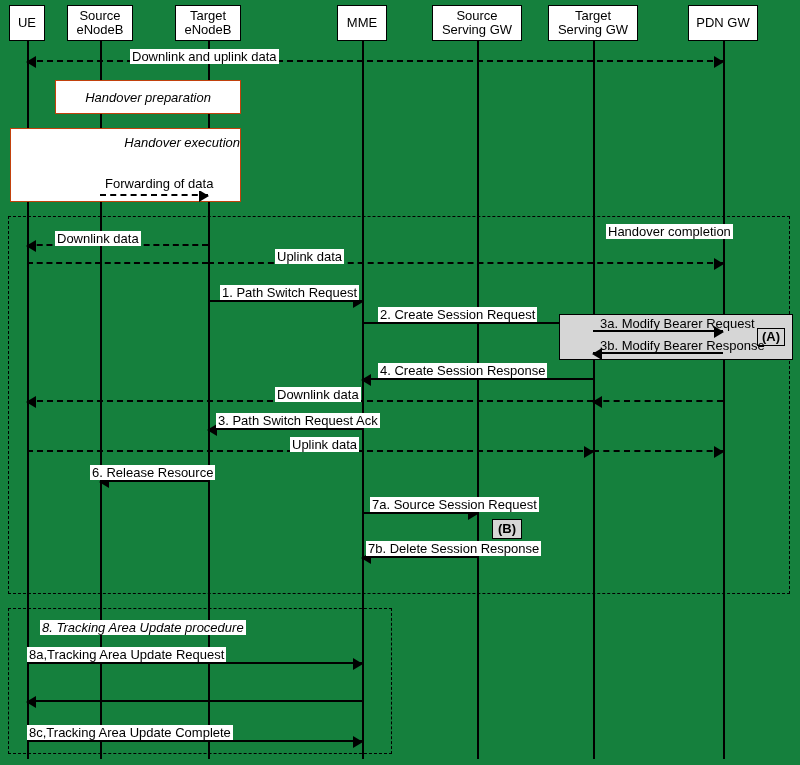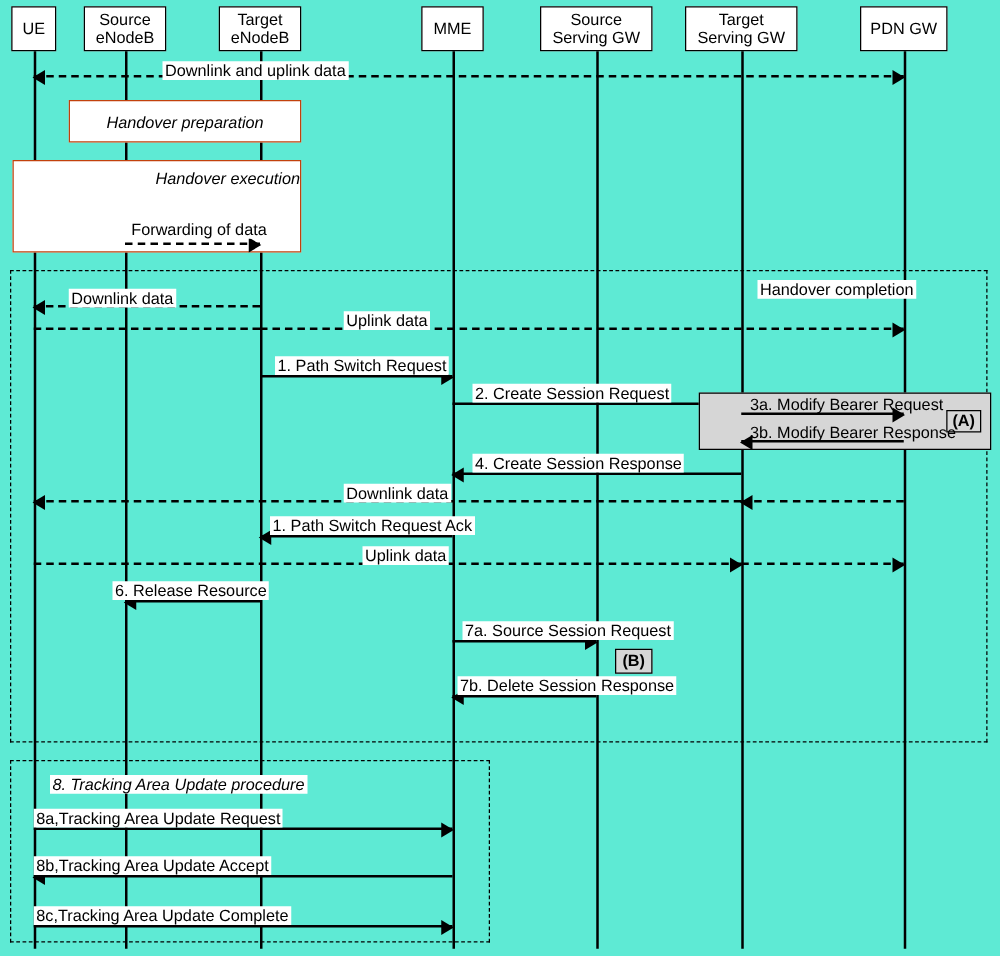--- a/index.html
+++ b/index.html
@@ -7,21 +7,21 @@
     padding: 0;
     background: #fff;
     font-family: Arial, Helvetica, sans-serif;
     font-size: 13px;
     color: #000;
   }
   .canvas {
     position: relative;
     width: 800px;
     height: 765px;
-    background: #5eead4;
+    background: #15803d;
   }
   .lifeline-head {
     position: absolute;
     top: 5px;
     border: 1px solid #000;
     background: #fff;
     text-align: center;
     display: flex;
     align-items: center;
     justify-content: center;
@@ -190,21 +190,21 @@
     <span class="head left"></span>
   </div>
   <div class="arrow dashed" style="left:593px; top:400px; width:130px;">
     <span class="head left"></span>
   </div>
   <div class="label" style="left:275px; top:387px;">Downlink data</div>
 
   <div class="arrow solid" style="left:208px; top:428px; width:154px;">
     <span class="head left"></span>
   </div>
-  <div class="label" style="left:216px; top:413px;">1. Path Switch Request Ack</div>
+  <div class="label" style="left:216px; top:413px;">3. Path Switch Request Ack</div>
 
   <div class="arrow dashed" style="left:27px; top:450px; width:566px;">
     <span class="head right"></span>
   </div>
   <div class="arrow dashed" style="left:593px; top:450px; width:130px;">
     <span class="head right"></span>
   </div>
   <div class="label" style="left:290px; top:437px;">Uplink data</div>
 
   <div class="arrow solid" style="left:100px; top:480px; width:108px;">
@@ -229,20 +229,19 @@
   <div class="label" style="left:40px; top:620px;font-style:italic;">8. Tracking Area Update procedure</div>
 
   <div class="arrow solid" style="left:27px; top:662px; width:335px;">
     <span class="head right"></span>
   </div>
   <div class="label" style="left:27px; top:647px;">8a,Tracking Area Update Request</div>
 
   <div class="arrow solid" style="left:27px; top:700px; width:335px;">
     <span class="head left"></span>
   </div>
-  <div class="label" style="left:27px; top:685px;">8b,Tracking Area Update Accept</div>
 
   <div class="arrow solid" style="left:27px; top:740px; width:335px;">
     <span class="head right"></span>
   </div>
   <div class="label" style="left:27px; top:725px;">8c,Tracking Area Update Complete</div>
 
 </div>
 
 </body></html>

